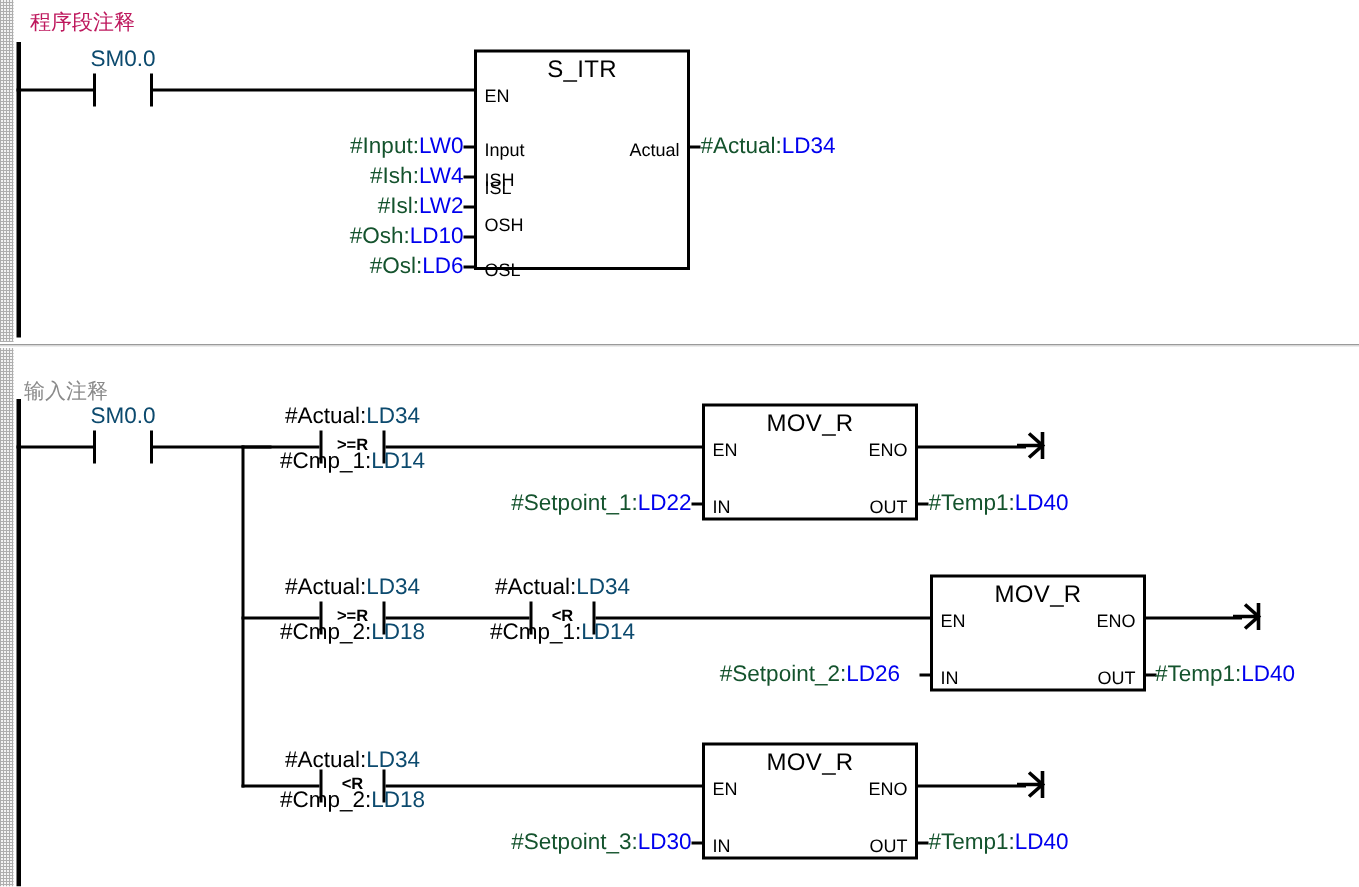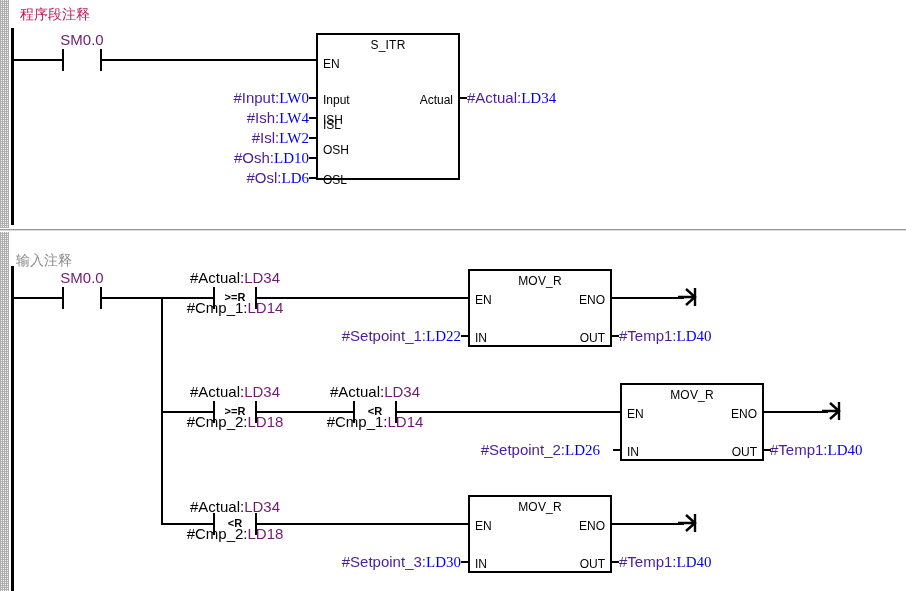--- a/index.html
+++ b/index.html
@@ -77,21 +77,21 @@
     position: absolute;
     border: 2px solid #000000;
     background: #ffffff;
     box-sizing: border-box;
   }
   .fb-title {
     position: absolute;
     left: 0; right: 0;
     top: 3px;
     text-align: center;
-    font-size: 12px;
+    font-size: 16px;
     font-weight: normal;
     letter-spacing: .2px;
   }
   .pin {
     position: absolute;
     font-size: 12px;
     white-space: nowrap;
   }
   .pin.left  { left: 5px; }
   .pin.right { right: 5px; }
@@ -106,22 +106,22 @@
 
   
   .operand {
     position: absolute;
     font-size: 15px;
     line-height: 17px;
     white-space: nowrap;
     color: #000000;
   }
   .operand.r { transform: translateX(-100%); }
-  .operand .addr { color: #0000ee; font-family: Liberation Serif, serif; }
-  .operand .name { color: #4c1d95; margin-top: 10px; }
+  .operand .addr { color: #0000ee; }
+  .operand .name { color: #14532d; margin-top: 10px; }
 
   
   .contact {
     position: absolute;
     height: 22px;
   }
   .contact .bar {
     position: absolute;
     top: 0;
     width: 2px;
@@ -158,21 +158,21 @@
 
   
   .bitlabel {
     position: absolute;
     font-size: 15px;
     line-height: 17px;
     white-space: nowrap;
     text-align: center;
     color: #000000;
   }
-  .bitlabel .addr { color: #701a75; }
+  .bitlabel .addr { color: #0c4a6e; }
 
   
   .arrow-conn {
     position: absolute;
     width: 22px;
     height: 22px;
   }
 </style>
 </head>
 <body>

